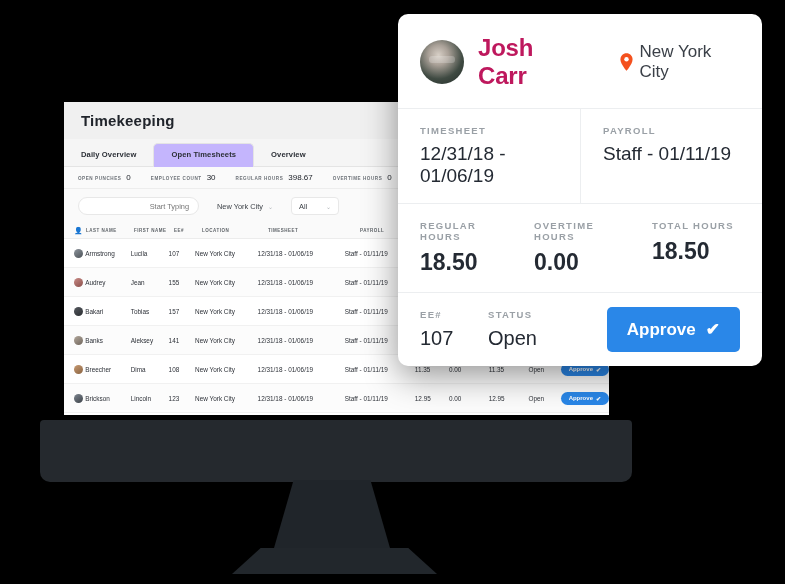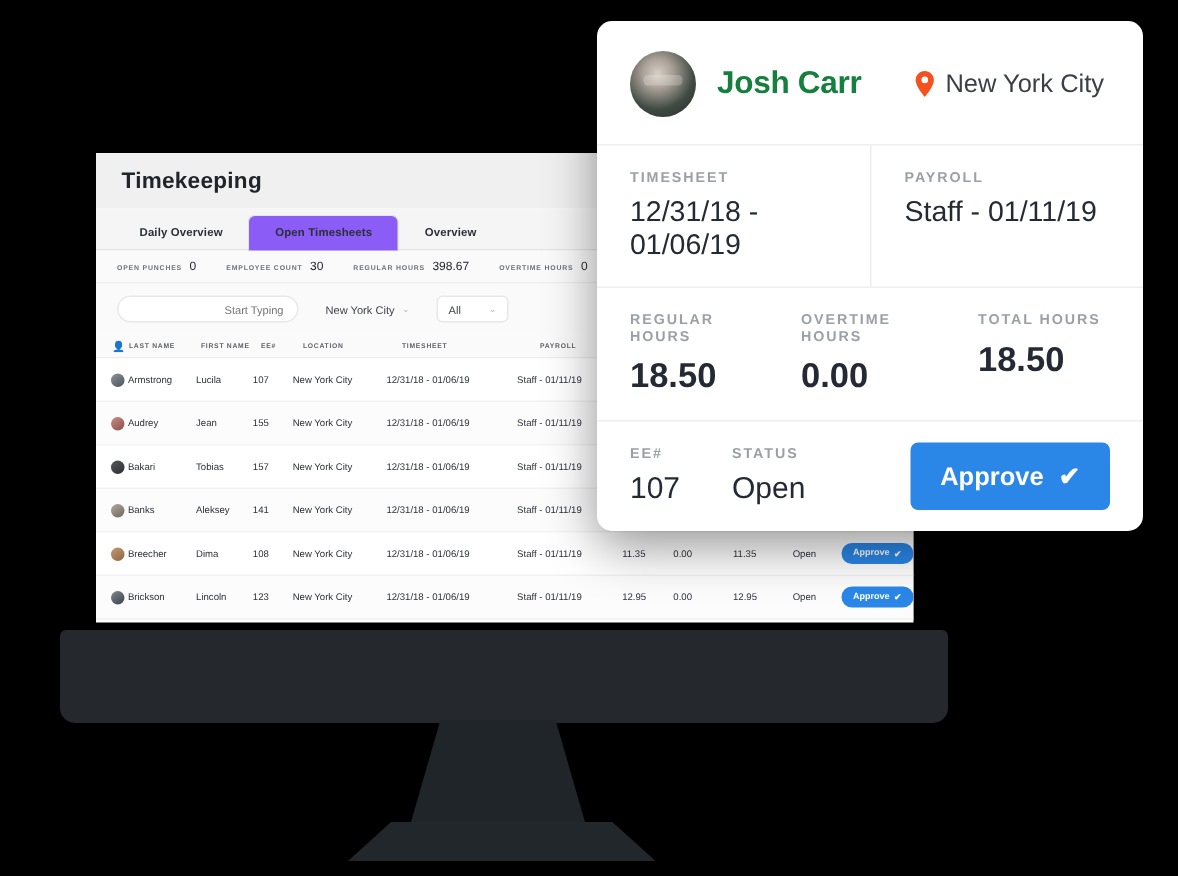--- a/index.html
+++ b/index.html
@@ -37,29 +37,29 @@
     background: #ffffff; overflow: hidden;
   }
   .app-header {
     height: 37px; background: #f0f0f0;
     display: flex; align-items: center; padding-left: 17px;
   }
   .app-title { font-size: 15px; font-weight: bold; color: #20242b; letter-spacing: .2px; }
 
   .tabbar {
     height: 28px; background: #f5f5f5;
-    display: flex; align-items: flex-end; padding-left: 12px;
+    display: flex; align-items: flex-end; padding-left: 0;
     border-bottom: 1px solid #e4e4e4;
   }
   .tab {
     font-size: 7.6px; font-weight: bold; color: #2b2f36;
     padding: 6px 17px 7px 17px; letter-spacing: .1px; white-space: nowrap;
   }
   .tab.active {
-    background: #8b5cf6; border: 1px solid #e4e4e4; border-bottom: none;
+    background: #c4b5fd; border: 1px solid #e4e4e4; border-bottom: none;
     border-radius: 5px 5px 0 0; margin-bottom: -1px; padding-bottom: 8px;
   }
 
   .statsbar {
     height: 22px; background: #fafafa; border-bottom: 1px solid #ededed;
     display: flex; align-items: center; padding-left: 14px; gap: 20px;
   }
   .stat { display: flex; align-items: baseline; gap: 5px; }
   .stat-label {
     font-size: 4.6px; font-weight: bold; color: #6d7278;
@@ -149,21 +149,21 @@
   .dc-avatar {
     width: 44px; height: 44px; border-radius: 50%; flex: 0 0 auto;
     background: radial-gradient(circle at 42% 34%, #d7cfc6 0%, #a9a097 26%, #3f4a42 62%, #222b26 100%);
     position: relative; overflow: hidden;
   }
   .dc-avatar::after {
     content: ""; position: absolute; left: 9px; top: 16px;
     width: 26px; height: 7px; border-radius: 3px;
     background: rgba(255,255,255,.22);
   }
-  .dc-name { font-size: 21px; font-weight: bold; color: #15803d; letter-spacing: -.2px; }
+  .dc-name { font-size: 24px; font-weight: bold; color: #be185d; letter-spacing: -.2px; }
   .dc-loc { display: flex; align-items: center; gap: 7px; margin-left: 22px; }
   .pin { width: 13px; height: 18px; flex: 0 0 auto; }
   .dc-loc-text { font-size: 17px; color: #3b4048; }
 
   .dc-row { display: flex; border-top: 1px solid #eceef0; }
   .dc-cell { padding: 16px 22px 16px 22px; }
   .dc-cell.sep { border-left: 1px solid #eceef0; }
   .dc-label {
     font-size: 9.5px; font-weight: bold; color: #9aa0a6;
     letter-spacing: 1.3px; text-transform: uppercase; margin-bottom: 7px;

